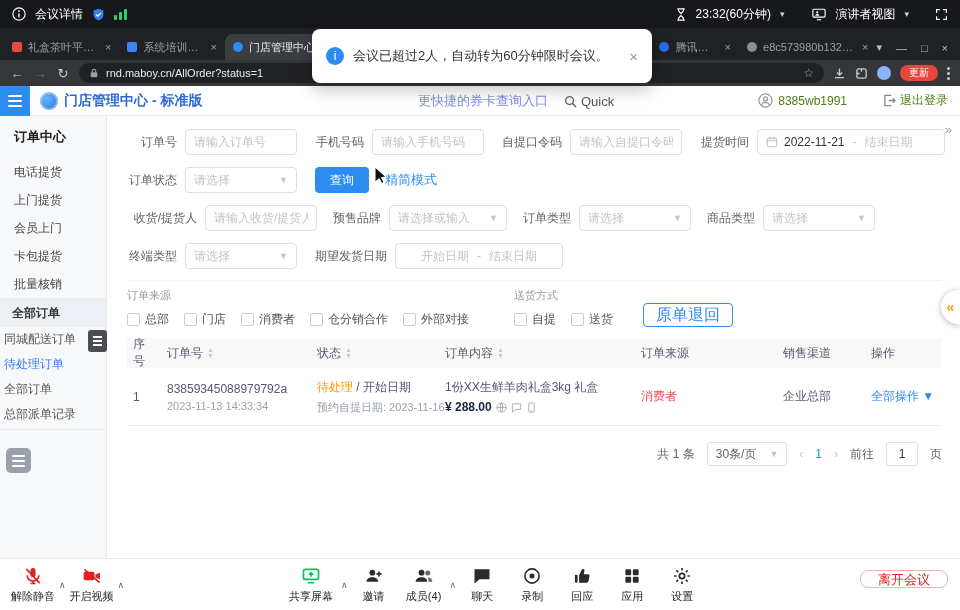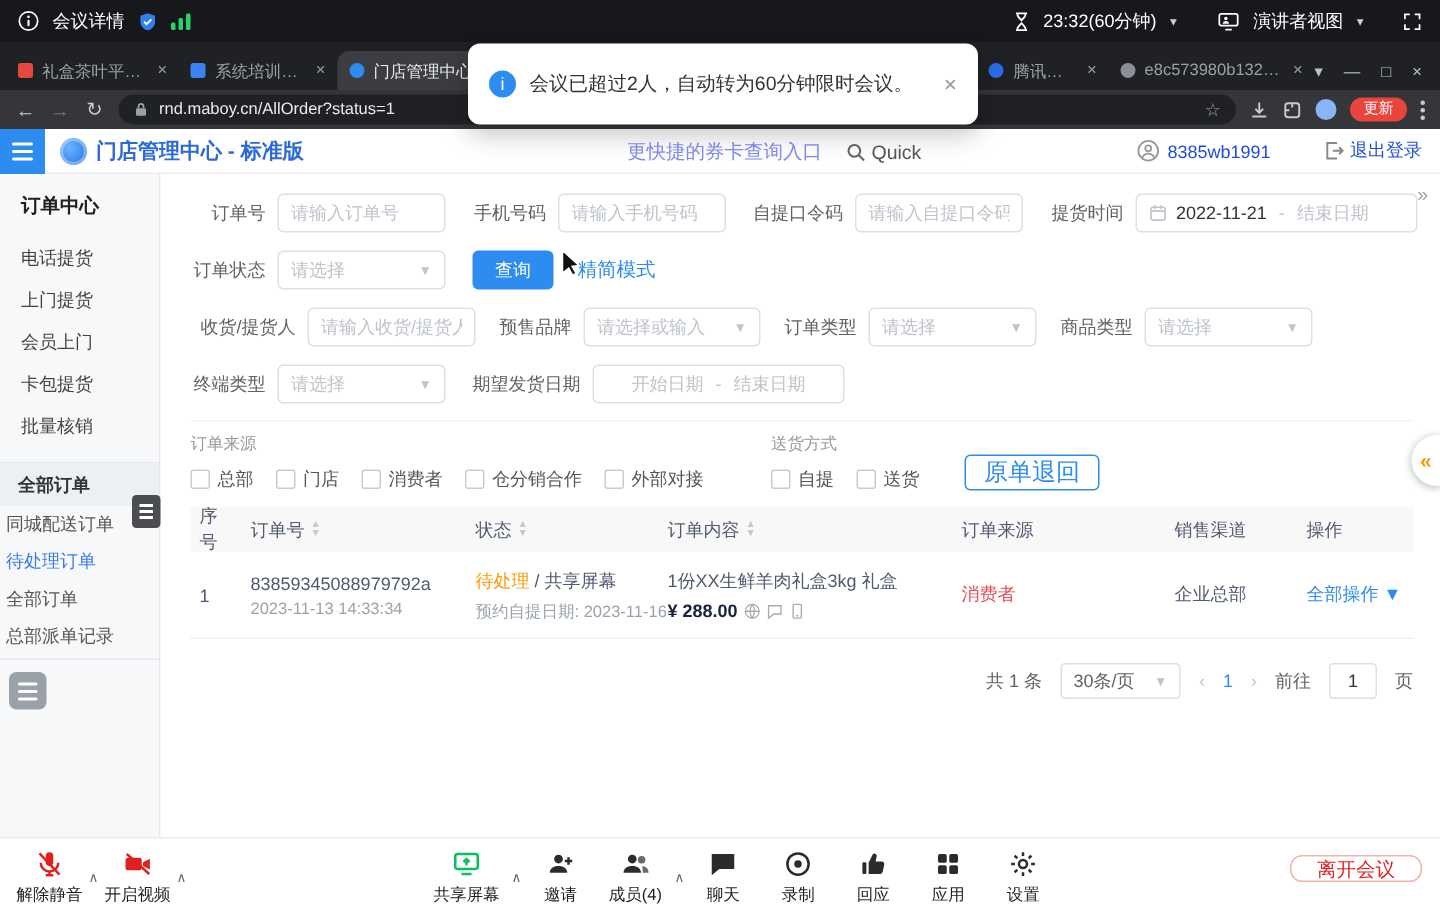--- a/index.html
+++ b/index.html
@@ -62,31 +62,31 @@
     justify-content:center; align-items:center; gap:3px; flex:none; }
   .burger i { width:14px; height:2px; background:#fff; border-radius:1px; }
   .logo { display:flex; align-items:center; gap:6px; margin-left:10px; }
   .logo-badge { width:18px; height:18px; border-radius:50%;
     background:radial-gradient(circle at 35% 35%, #6db5ff, #1f6fe0);
     box-shadow:inset 0 0 0 2px rgba(255,255,255,.35); }
   .logo-text { color:#2d6ad6; font-weight:bold; font-size:14px; white-space:nowrap; }
   .hdr-center { position:absolute; left:418px; top:0; height:30px; display:flex; align-items:center; gap:16px; font-size:13px; }
   .coupon-link { color:#7f8cf2; }
   .quick { display:flex; align-items:center; gap:4px; color:#555; }
-  .hdr-right { margin-left:auto; display:flex; align-items:center; padding-right:12px; font-size:12px; color:#1d4ed8; }
+  .hdr-right { margin-left:auto; display:flex; align-items:center; padding-right:12px; font-size:12px; color:#4d7c0f; }
   .hdr-user { display:flex; align-items:center; gap:5px; }
   .hdr-logout { display:flex; align-items:center; gap:4px; margin-left:36px; }
 
   
   .pagebody { position:absolute; top:116px; left:0; width:960px; height:442px; display:flex; }
   .sidenav { width:107px; background:#f7f8fa; border-right:1px solid #e8e8e8; flex:none;
     font-size:12px; color:#444; padding-top:6px; }
   .sn-title { height:30px; line-height:30px; padding-left:14px; font-weight:bold; font-size:13px; color:#222; margin-bottom:6px; }
   .sn-item { height:28px; line-height:28px; padding-left:14px; }
-  .sn-group { margin-top:10px; border-top:1px solid #e6e8eb; border-bottom:1px solid #e6e8eb; padding-bottom:2px; }
+  .sn-group { border-top:1px solid #e6e8eb; border-bottom:1px solid #e6e8eb; padding-bottom:2px; }
   .sn-group-title { height:28px; line-height:28px; padding-left:12px; font-weight:bold; background:#eceff3; color:#333; }
   .sn-sub { height:25px; line-height:25px; padding-left:4px; color:#555; }
   .sn-sub.active { color:#3a7bf0; }
 
   .main { flex:1; position:relative; background:#fff; padding:12px 18px 0 20px; overflow:hidden; }
   .collapse-arrows { position:absolute; top:6px; right:8px; color:#9aa3ad; font-size:13px; }
 
   
   .frow { display:flex; align-items:center; height:28px; margin-bottom:10px; }
   .flabel { color:#606266; font-size:12px; text-align:right; margin-right:8px; white-space:nowrap; flex:none; }
@@ -509,21 +509,21 @@
             </div>
         </div>
         <div class="trow">
           <div class="td c0">1</div>
           <div class="td c1">
             <div>83859345088979792a</div>
             <div class="cell-sub">2023-11-13 14:33:34</div>
           </div>
           <div class="td c2">
             <div><span class="st-orange">待处理</span>
-              <span>/ 共享屏幕</span></div>
+              <span>/ 开始日期</span></div>
             <div class="cell-sub">预约自提日期: 2023-11-16</div>
           </div>
           <div class="td c3">
             <div>1份XX生鲜羊肉礼盒3kg 礼盒</div>
             <div class="price-line">
               <span class="price">¥ 288.00</span>
               <span class="pico">
                   <svg width="11" height="11" viewBox="0 0 12 12" fill="none" stroke="#a8abb2">
                     <circle cx="6" cy="6" r="5"></circle>
                     <path d="M1 6h10M6 1c2 2.5 2 7.5 0 10-2-2.5-2-7.5 0-10z"></path>

